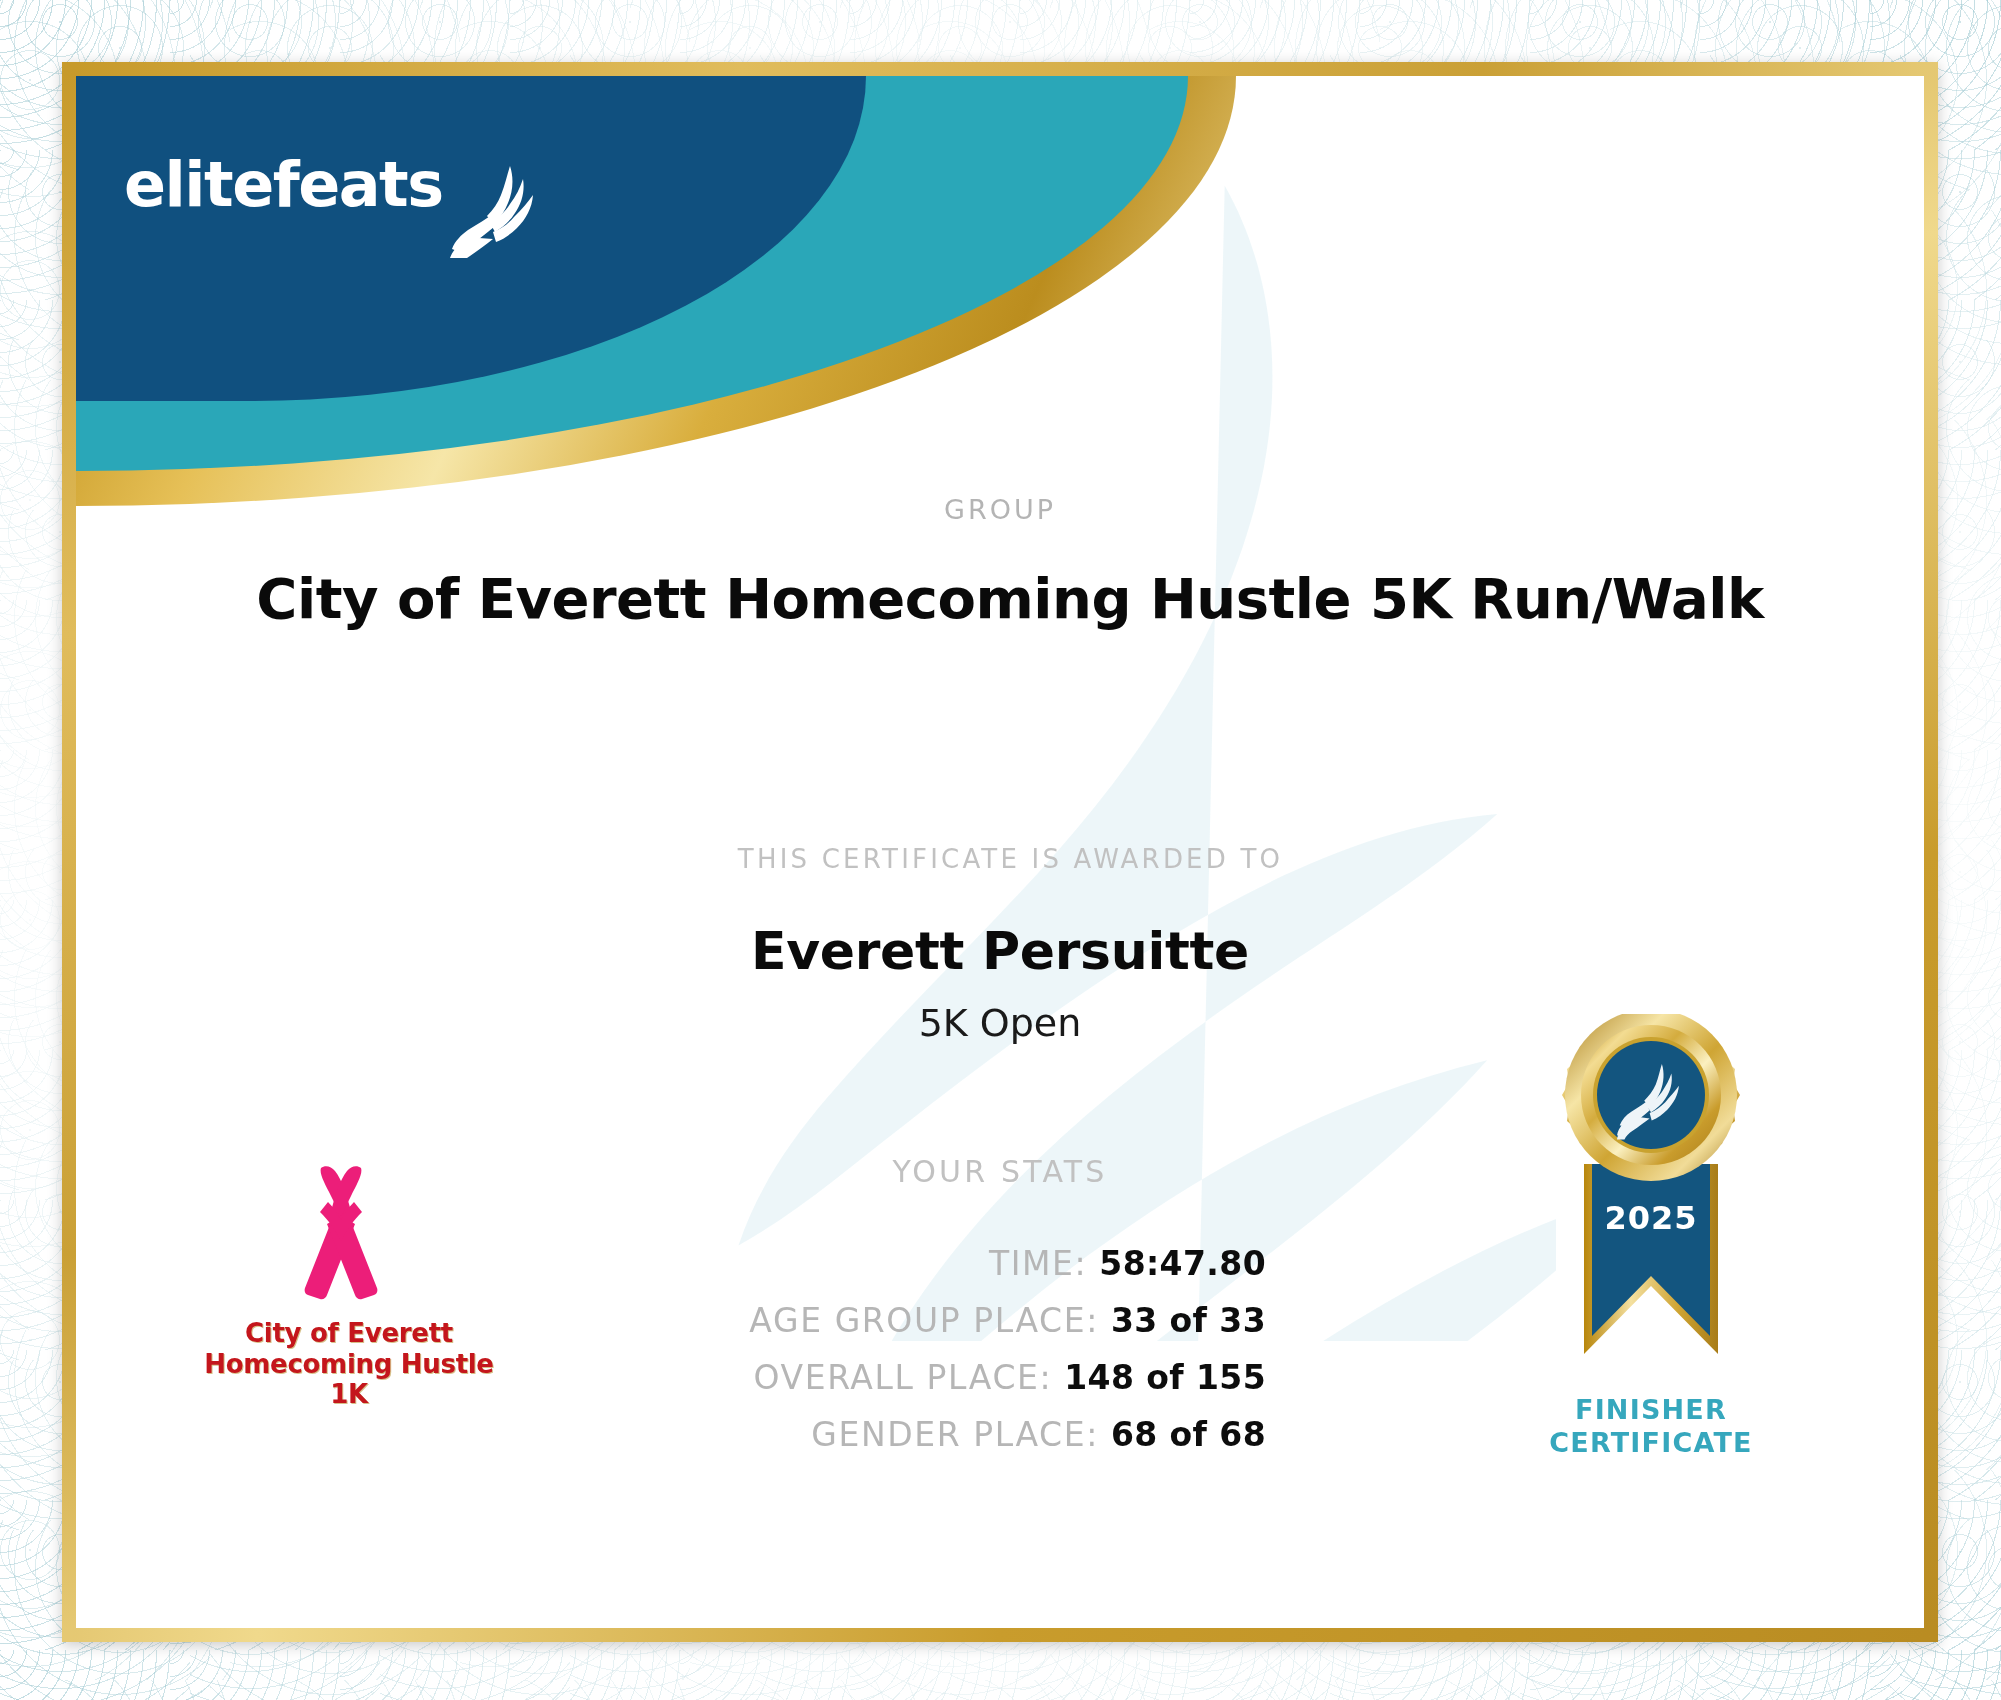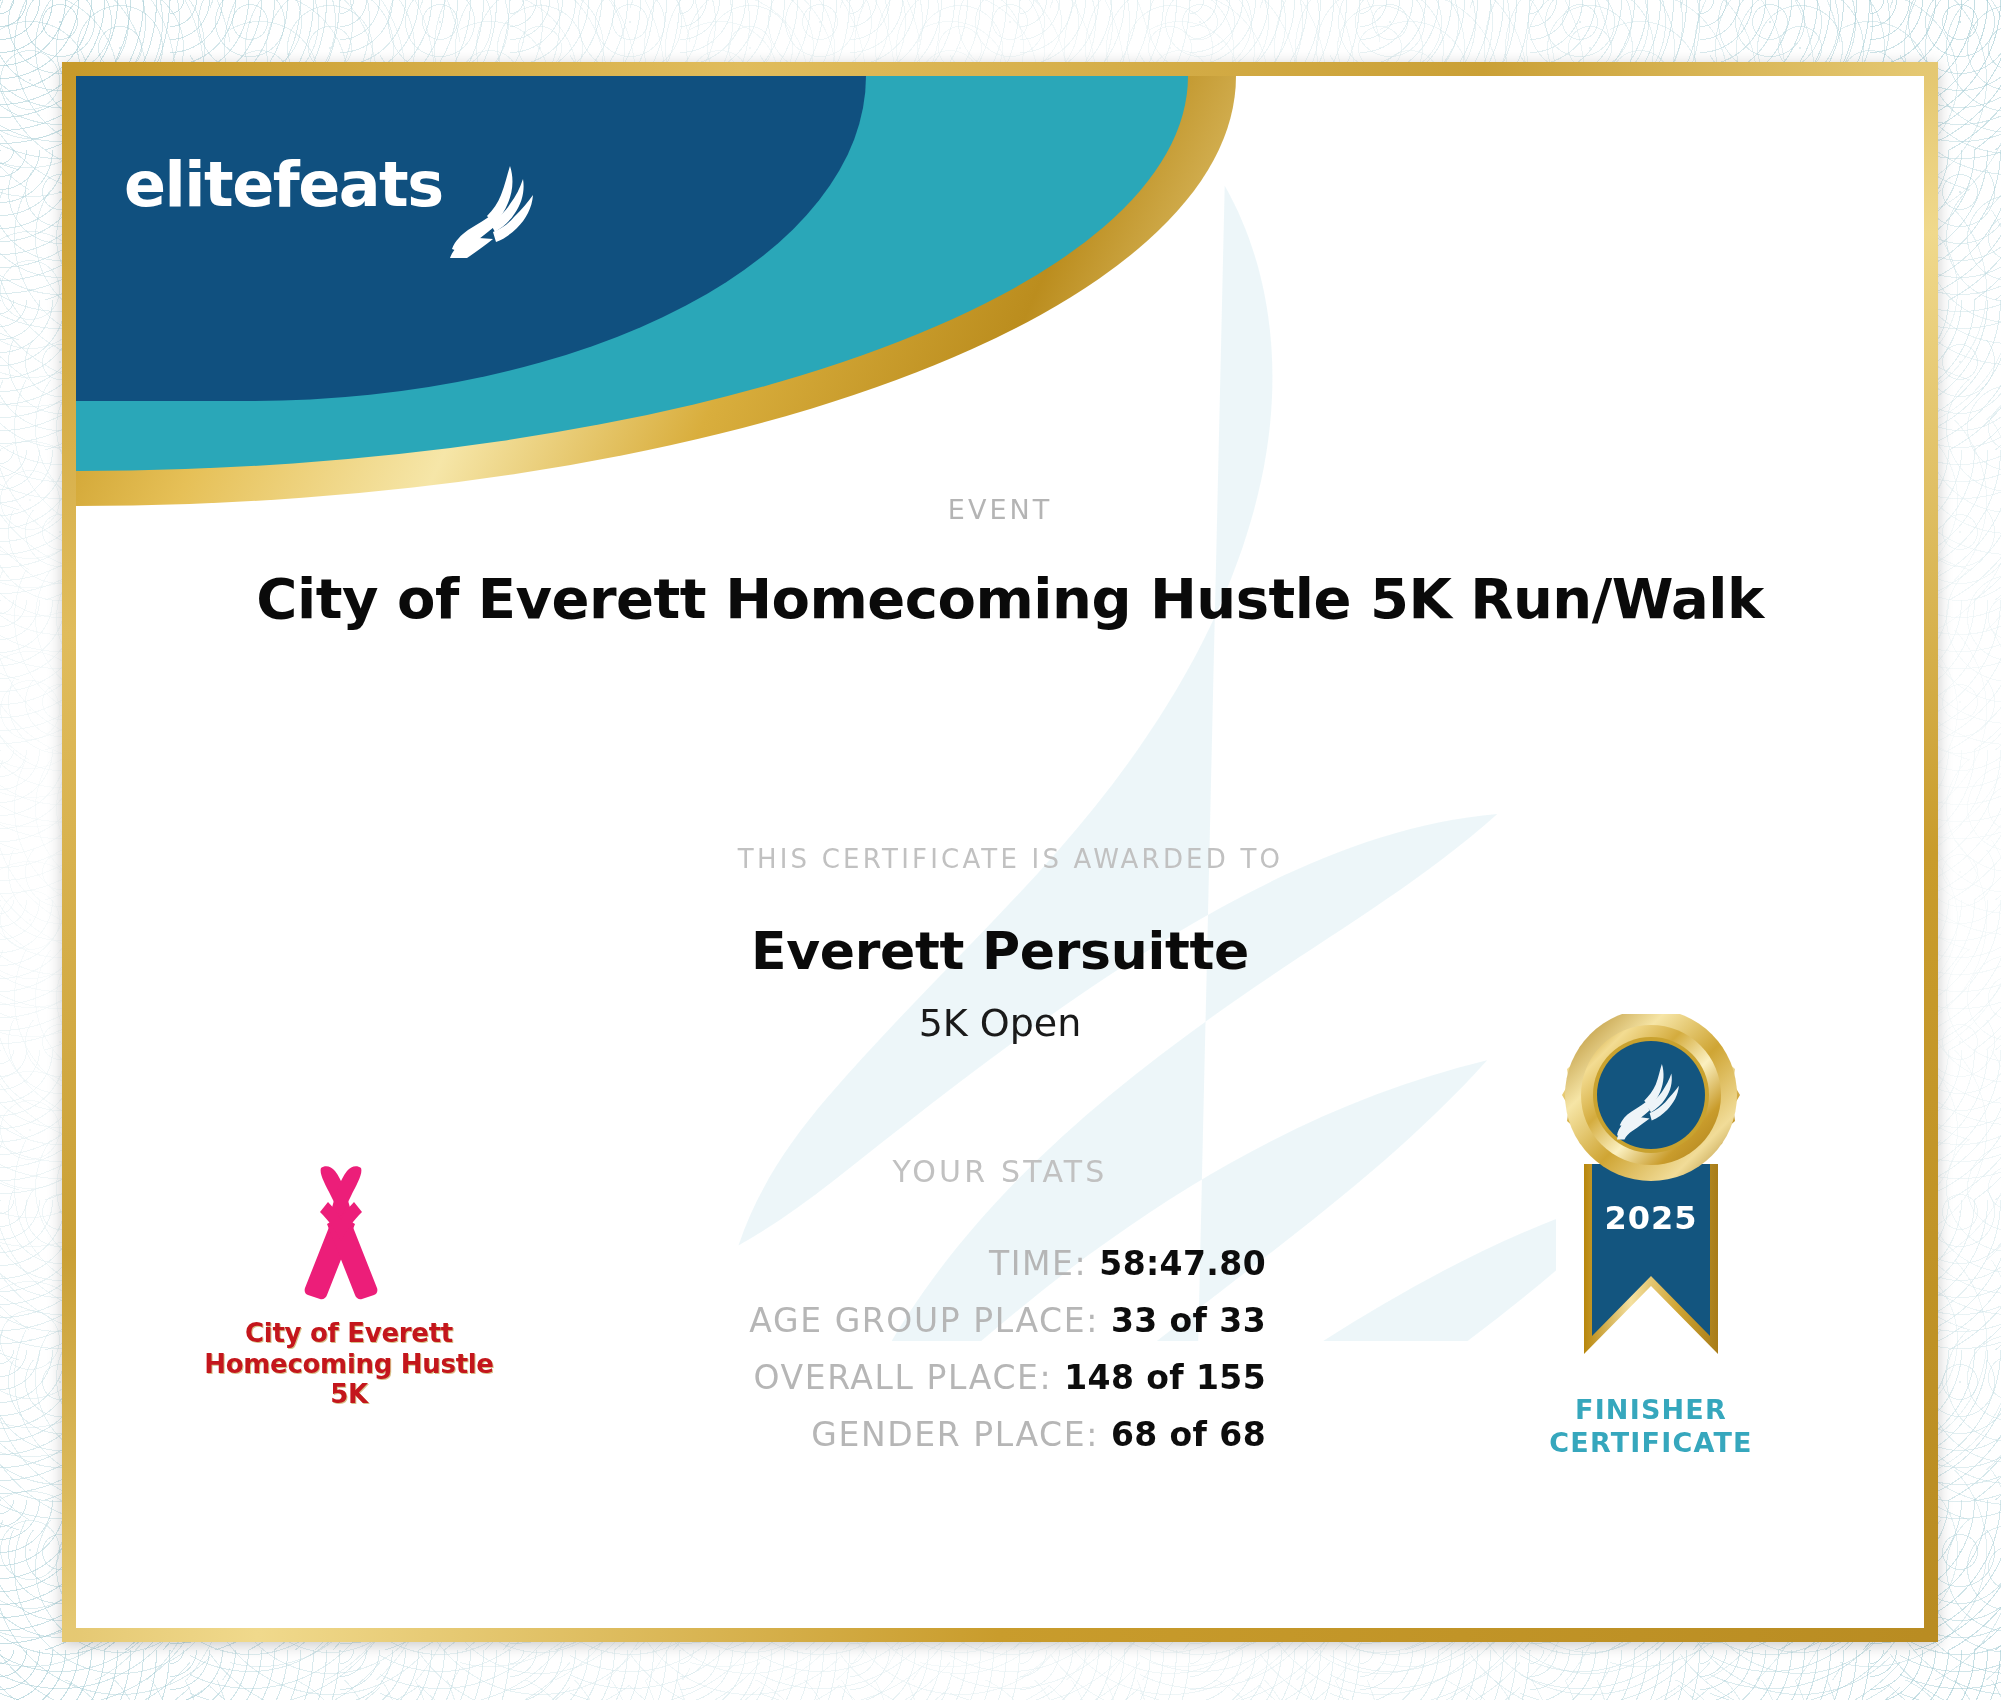--- a/index.html
+++ b/index.html
@@ -284,21 +284,21 @@
             <path d="M84 33c-1 13-7 24-16 33-6 6-13 11-21 14l-3-10c8-3 15-8 21-15 8-8 14-15 19-22z"></path>
             <path d="M46 50c-8 7-18 12-27 18-7 5-13 11-16 19l8 3c4-7 10-12 17-16 9-5 18-10 26-17z"></path>
             <path d="M38 63c-10 7-21 13-30 22-4 4-7 9-8 15l9-1c2-6 6-10 11-14 8-7 17-13 25-20z"></path>
             <path d="M30 76C19 83 7 89 1 100c-1 2-1 4-1 6h10c2-5 6-9 11-12 8-6 16-11 23-17z"></path>
           </g>
         </svg>
       </div>
 
       <div id="content">
 
-        <div id="event-label" class="label-caps">EVENT</div>
+        <div id="event-label" class="label-caps">GROUP</div>
         <div id="event-title">City of Everett Homecoming Hustle 5K Run/Walk</div>
 
         <div id="awarded-label" class="label-caps">THIS CERTIFICATE IS AWARDED TO</div>
         <div id="recipient-name">Everett Persuitte</div>
         <div id="recipient-division">5K Open</div>
 
         <div id="stats-label" class="label-caps">YOUR STATS</div>
 
         <div id="stats-list">
           <div class="stat-row">
@@ -323,21 +323,21 @@
           <svg class="ribbon-svg" width="120" height="140" viewBox="0 0 120 140">
             <g fill="#ec1e79">
               <path d="M60 52c-2-6-6-14-10-22C44 18 38 8 40 2c4-3 10-2 14 3 7 9 11 22 14 33 2 7 3 12 3 12l-8 10z"></path>
               <path d="M60 52c2-6 6-14 10-22C76 18 82 8 80 2c-4-3-10-2-14 3-7 9-11 22-14 33-2 7-3 12-3 12l8 10z"></path>
               <path d="M54 46 24 122c-1 3 0 6 3 7l12 4c3 1 6-1 7-4l28-71-20-12z"></path>
               <path d="M66 46l30 76c1 3 0 6-3 7l-12 4c-3 1-6-1-7-4L46 58l20-12z"></path>
               <path d="M47 36c6 6 10 12 13 18 3-6 7-12 13-18l8 10c-8 8-15 17-21 29-6-12-13-21-21-29l8-10z"></path>
             </g>
           </svg>
           <div class="charity-line first">City of Everett</div>
-          <div class="charity-line">Homecoming Hustle 5K</div>
+          <div class="charity-line">Homecoming Hustle 1K</div>
         </div>
 
         <div id="finisher-seal">
           <svg class="seal-svg" width="250" height="370" viewBox="0 0 250 370">
             <defs>
               <linearGradient id="goldGrad" x1="0" y1="0" x2="1" y2="1">
                 <stop offset="0%" stop-color="#b8860b"></stop>
                 <stop offset="18%" stop-color="#f3dc92"></stop>
                 <stop offset="38%" stop-color="#d4ac3e"></stop>
                 <stop offset="58%" stop-color="#fbf0c0"></stop>

